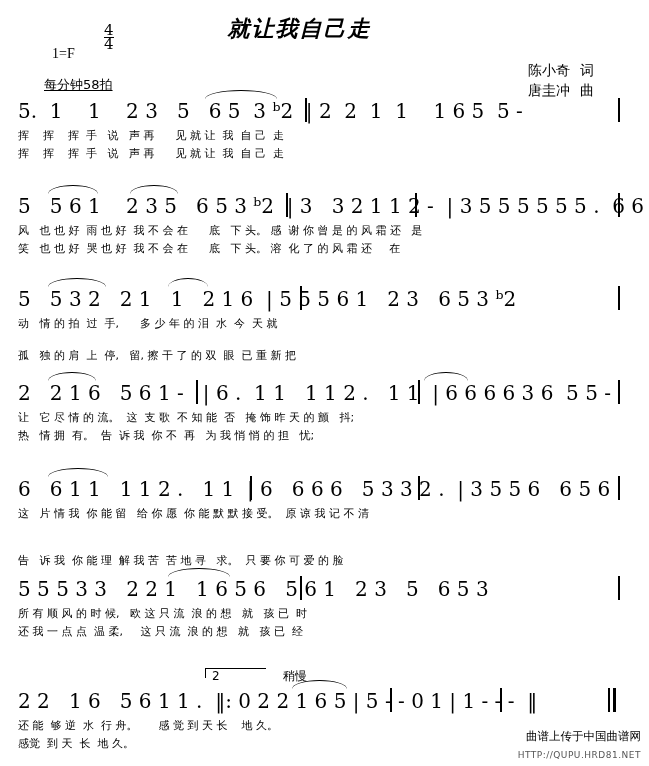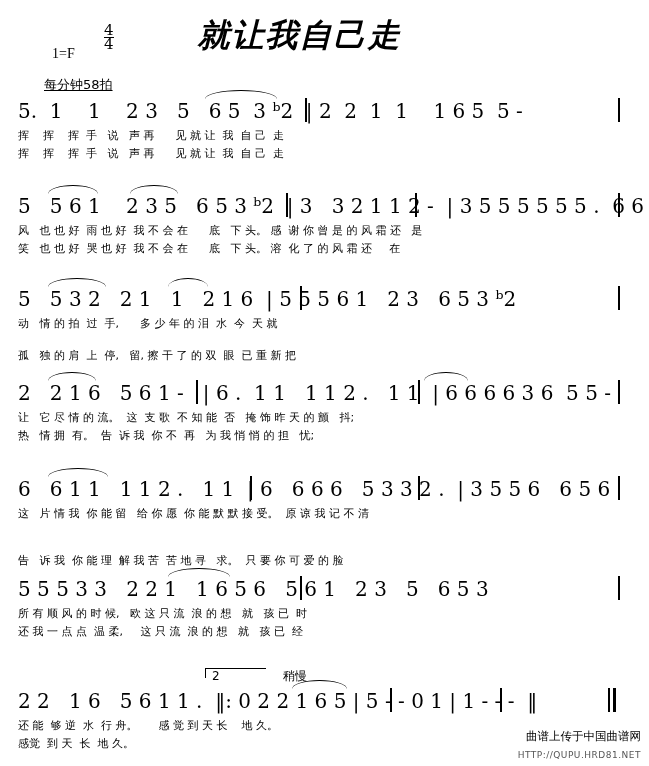--- a/index.html
+++ b/index.html
@@ -22,21 +22,21 @@
   }
   .title {
     position: absolute;
     left: 0;
     top: 14px;
     width: 599px;
     text-align: center;
     font-family: "DejaVu Serif", serif;
     font-weight: bold;
     font-style: italic;
-    font-size: 32px;
+    font-size: 22px;
     letter-spacing: 2px;
   }
   .key-sig {
     position: absolute;
     left: 52px;
     top: 34px;
     font-family: Liberation Serif, serif;
     font-size: 14px;
     margin-top: 12px;
   }
@@ -142,20 +142,28 @@
 
   <div class="key-sig">1=F</div>
 
   <div class="meter">
     <span class="num">4</span>
     <span class="den">4</span>
   </div>
 
   <div class="tempo">每分钟58拍</div>
 
+  <div class="credits">
+    <div>
+      <span>陈小奇</span><span class="role">词</span>
+    </div>
+    <div>
+      <span>唐圭冲</span><span class="role">曲</span>
+    </div>
+  </div>
 
   <div class="system" style="top:100px;">
     <div class="notes">5.  1    1    2 3   5   6 5  3 ᵇ2  | 2  2  1  1    1 6 5  5 -</div>
     <div class="lyric" style="top:28px;">挥    挥    挥  手   说   声 再      见 就 让  我  自 己  走</div>
     <div class="lyric lyric2" style="top:46px;">挥    挥    挥  手   说   声 再      见 就 让  我  自 己  走</div>
     <div class="slur" style="left:205px; top:-10px; width:72px;"></div>
     <div class="barline" style="left:305px; top:-2px; height:24px;"></div>
     <div class="barline" style="left:618px; top:-2px; height:24px;"></div>
   </div>
 

